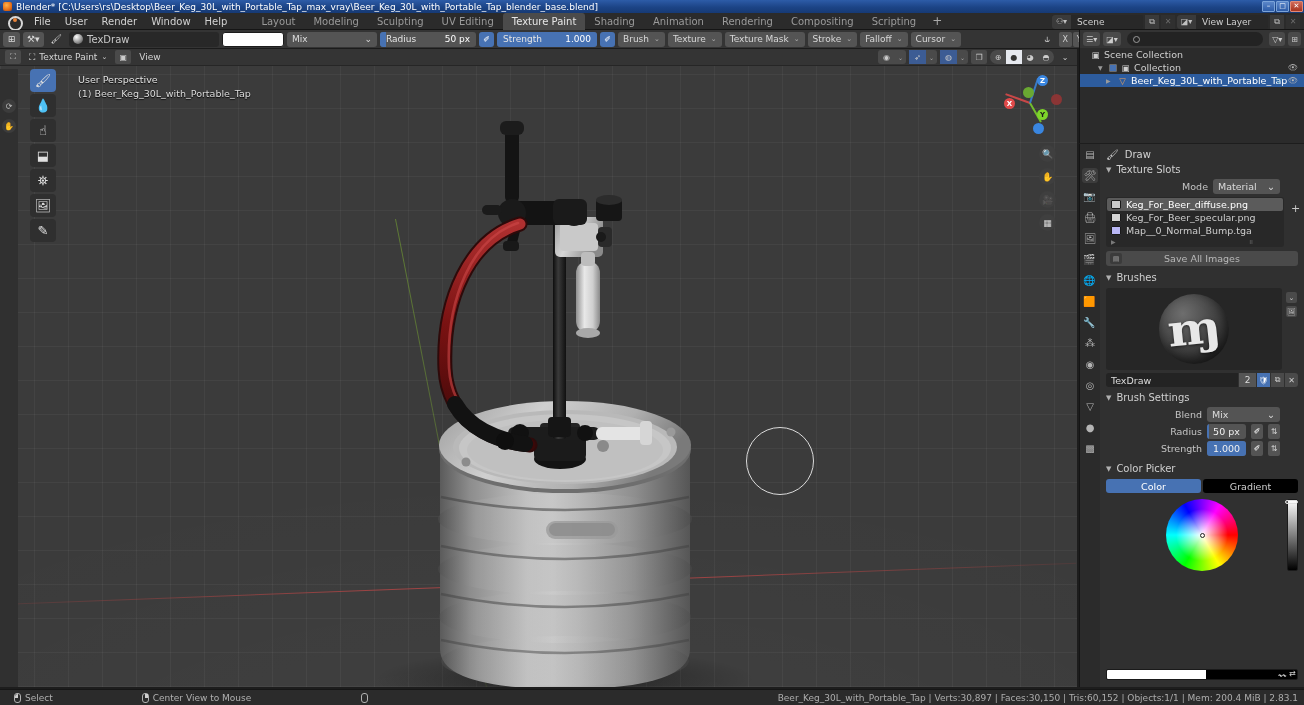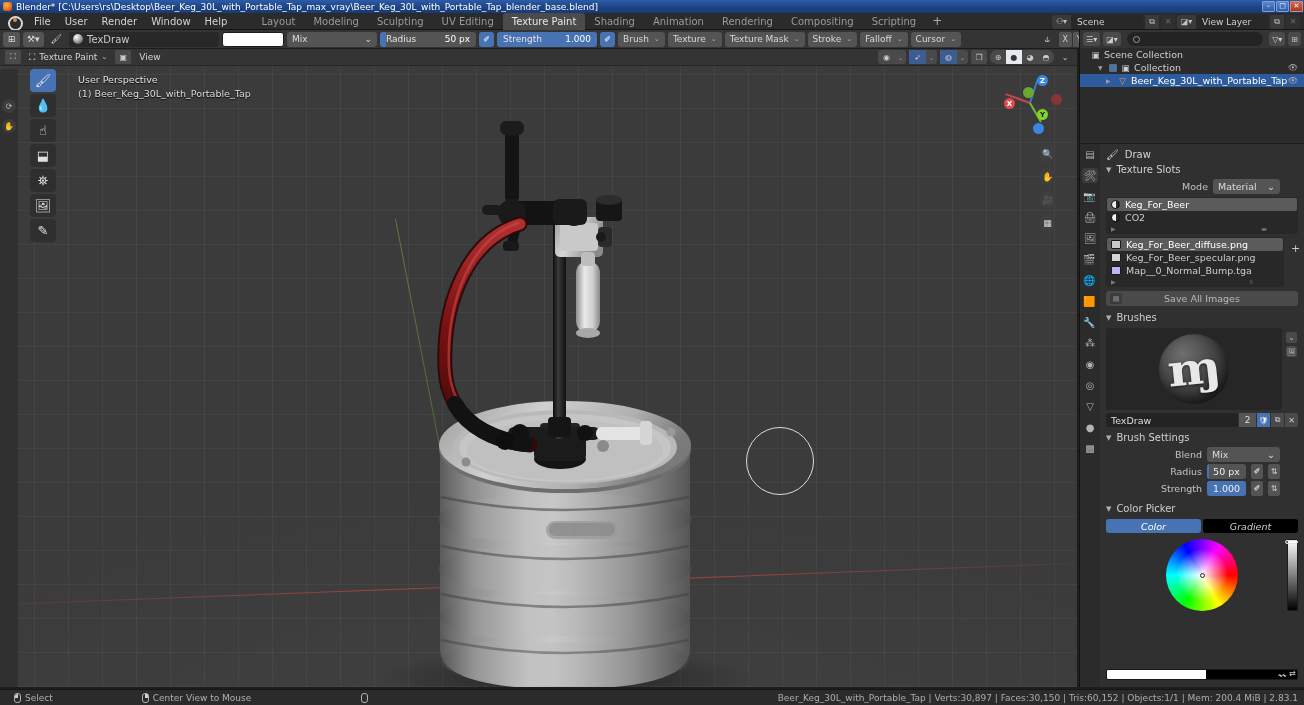--- a/index.html
+++ b/index.html
@@ -364,21 +364,21 @@
   .bn-b.blue { background:#4772b3; color:#fff; }
   .bn-b.last { border-radius:0 3px 3px 0; }
   .pslider {
     flex:1 1 auto; height:15px; border-radius:3px; background:#545454;
     position:relative; overflow:hidden; display:flex; align-items:center;
   }
   .pslider .fill{position:absolute;left:0;top:0;bottom:0;background:#4772b3;}
   .pslider .val{position:relative;width:100%;text-align:center;font-size:9.5px;color:#f0f0f0;}
   .mini-b2 { width:12px;height:15px;background:#545454;border-radius:2px;
     display:flex;align-items:center;justify-content:center;font-size:8px;color:#d6d6d6;}
-  .tabpair { display:flex; margin:3px 6px; gap:2px;font-style:italic; }
+  .tabpair { display:flex; margin:3px 6px; gap:2px; }
   .tabpair .tp {
     flex:1 1 0; height:14px; border-radius:3px; display:flex;
     align-items:center;justify-content:center; font-size:9.5px;
     background:#000000; color:#cfcfcf;
   }
   .tabpair .tp.on { background:#4772b3; color:#fff; }
   .wheel-area { margin:4px 6px 0 6px; position:relative; height:78px; }
   .color-wheel {
     position:absolute; left:50%; transform:translateX(-50%); top:2px;
     width:72px; height:72px; border-radius:50%;
@@ -812,34 +812,20 @@
         <span class="tri">▼</span>
         <span>Texture Slots</span>
       </div>
       <div class="row">
         <span class="lab" style="width:84px">Mode</span>
         <div class="dropdown">
           <span>Material</span>
           <span>⌄</span>
         </div>
       </div>
-      <div class="listbox">
-        <div class="list-row sel">
-          <span class="texslot-ic"></span>
-          <span>Keg_For_Beer</span>
-        </div>
-        <div class="list-row">
-          <span class="texslot-ic"></span>
-          <span>CO2</span>
-        </div>
-        <div class="list-foot">
-          <span>▶</span>
-          <span>▬</span>
-        </div>
-      </div>
       <div style="position:relative">
         <div class="listbox" style="margin-right:20px">
           <div class="list-row sel">
             <span class="swatch-sq" style="background:#c9c9c9"></span>
             <span>Keg_For_Beer_diffuse.png</span>
           </div>
           <div class="list-row">
             <span class="swatch-sq" style="background:#d4d4d4"></span>
             <span>Keg_For_Beer_specular.png</span>
           </div>

